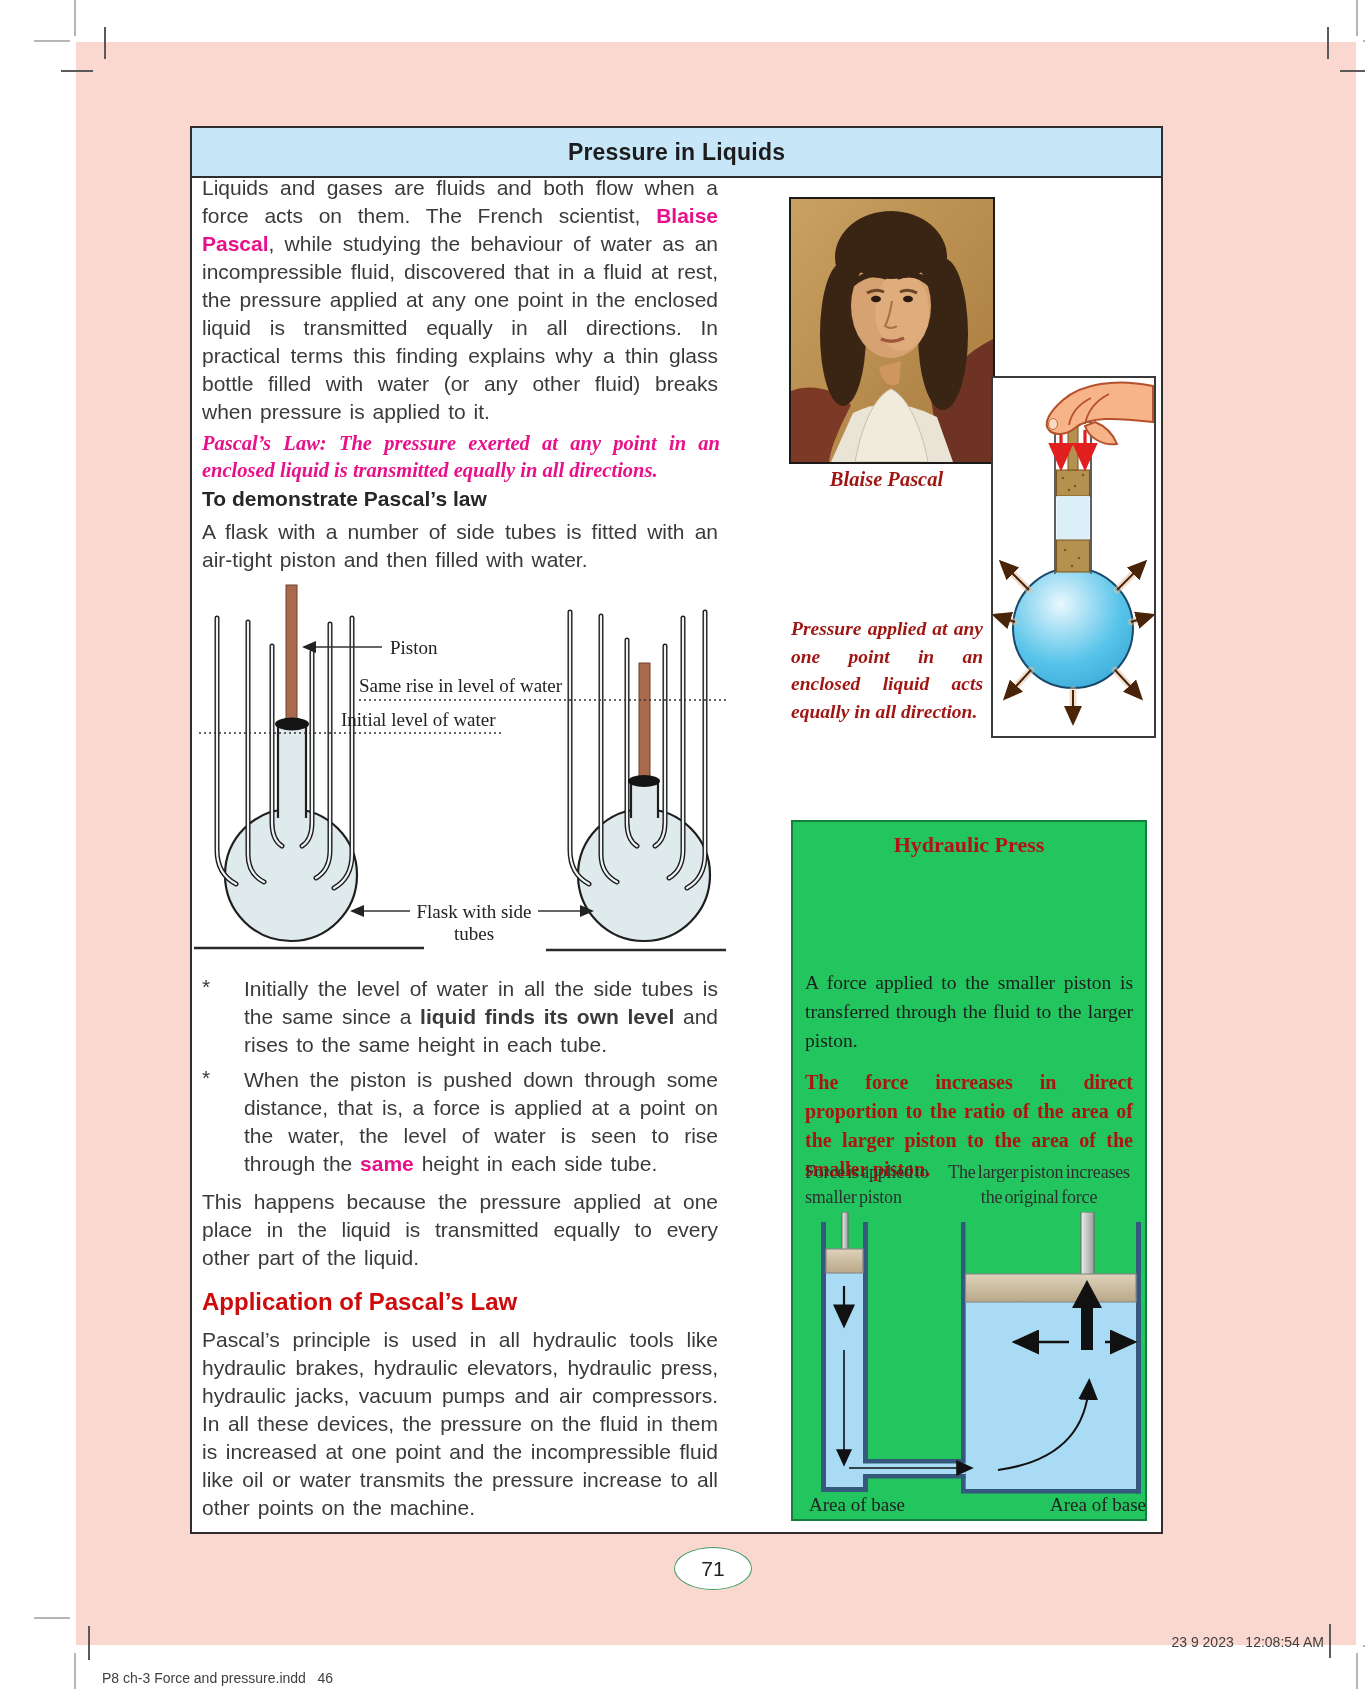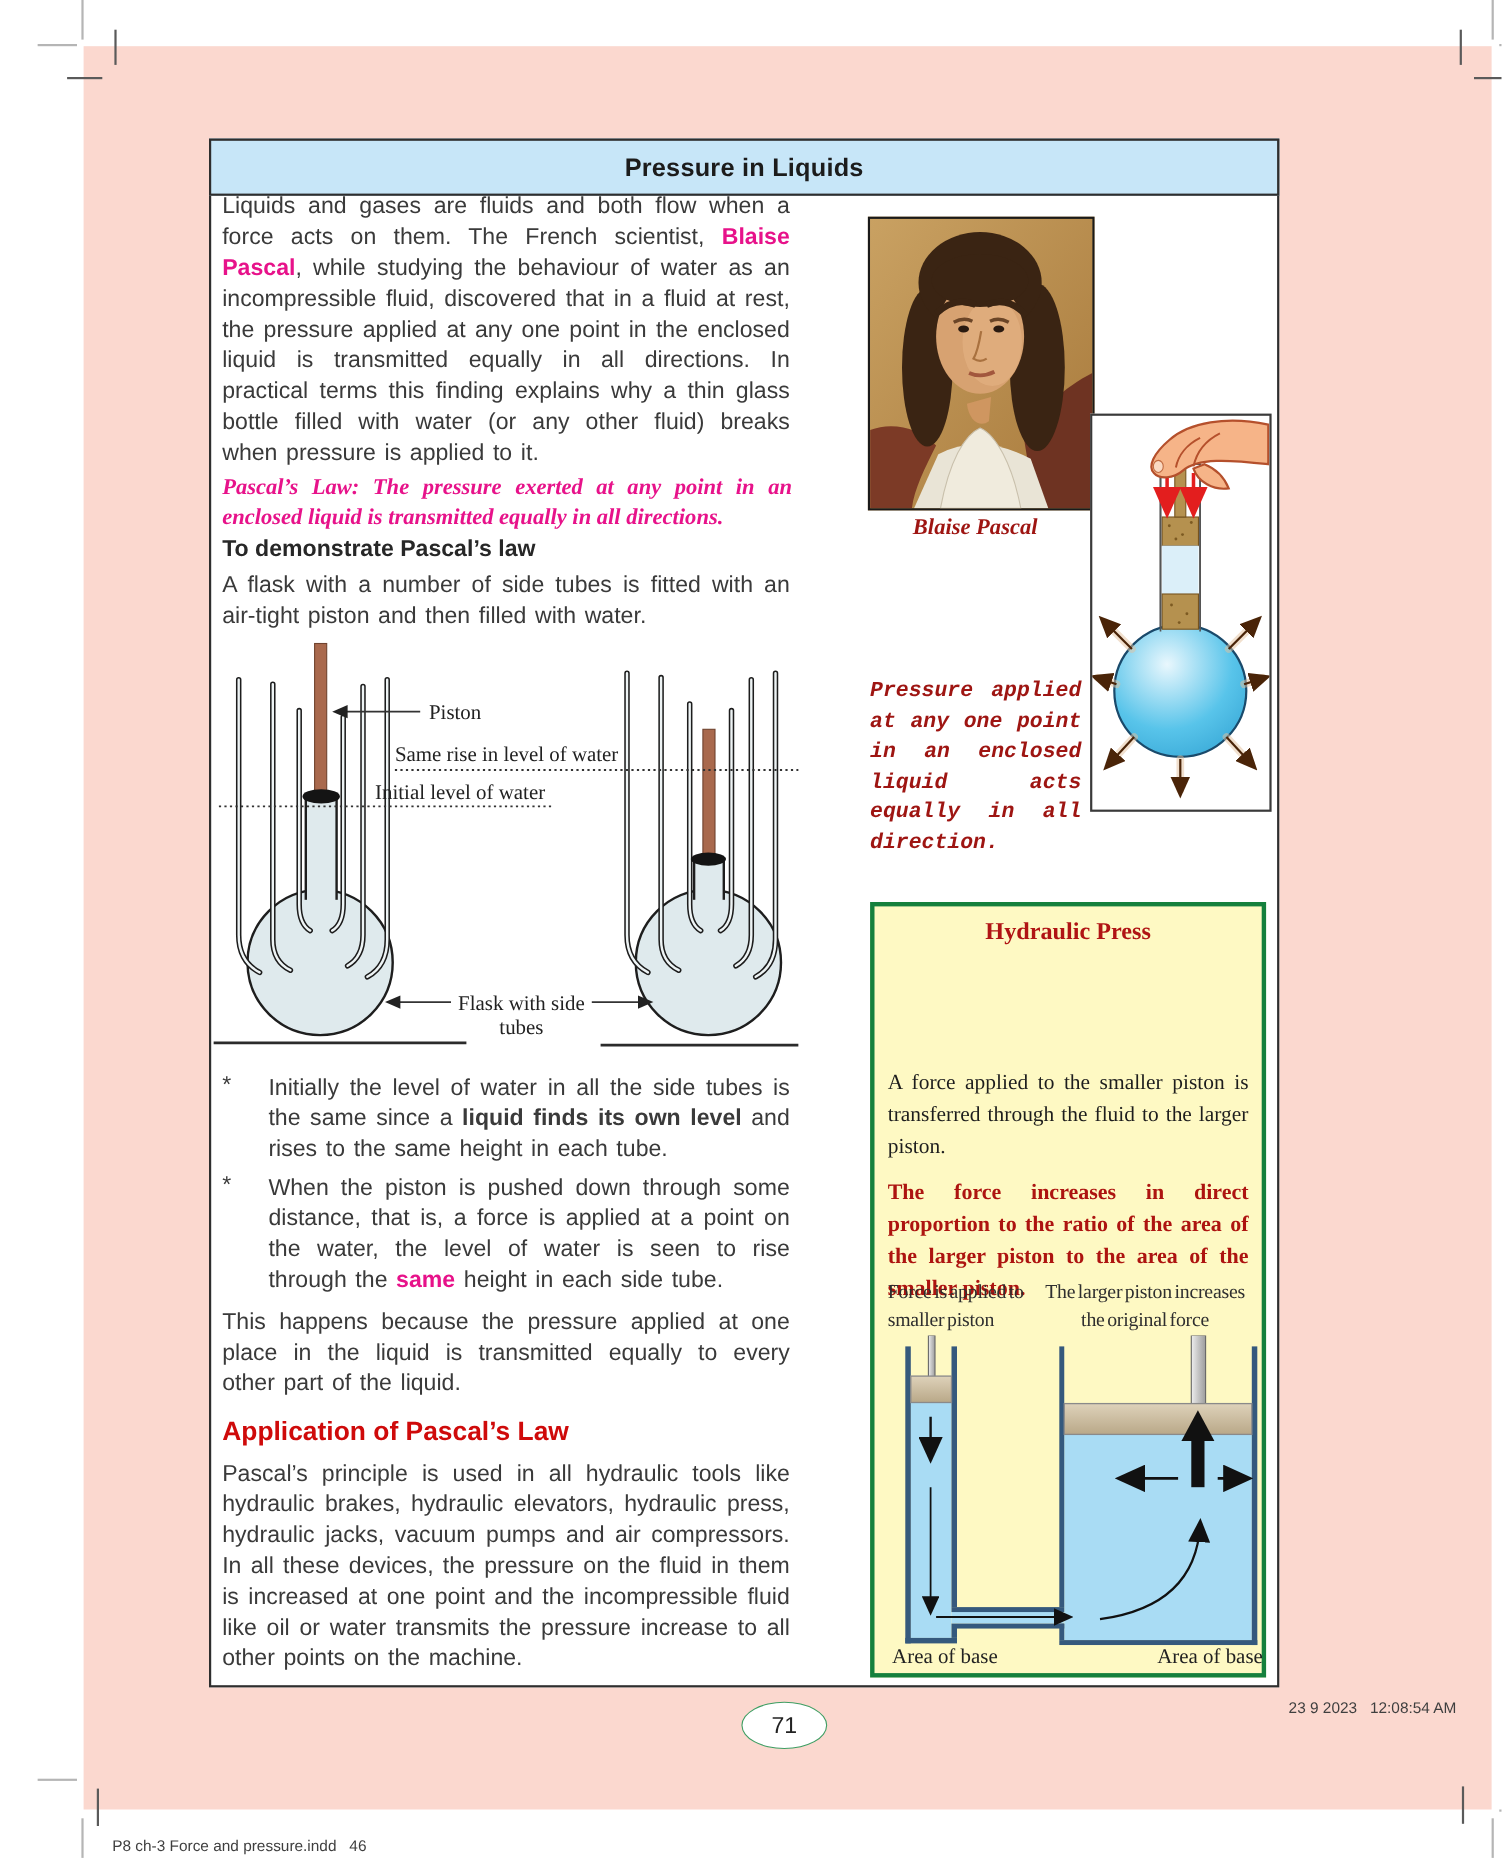--- a/index.html
+++ b/index.html
@@ -18,22 +18,22 @@
   .mag{color:#e7128a;font-weight:bold;}
   .law{position:absolute;font-family:"Liberation Serif",serif;font-style:italic;font-weight:bold;
        font-size:20.5px;line-height:27px;color:#e7128a;text-align:justify;}
   .subhead{position:absolute;font-size:21px;font-weight:bold;color:#272727;}
   .redhead{position:absolute;font-size:24px;font-weight:bold;color:#cf0a0a;}
   .bullet-mark{position:absolute;font-size:21px;color:#3a3a3a;}
   .darkred-serif{font-family:"Liberation Serif",serif;font-weight:bold;font-style:italic;color:#9e1512;}
   .portrait{position:absolute;left:755px;top:197px;width:202px;height:263px;border:2px solid #1a1a1a;background:#c9a162;}
   .caption1{position:absolute;left:745px;top:468px;width:215px;text-align:center;font-size:20.5px;}
   .handbox{position:absolute;left:957px;top:376px;width:161px;height:358px;border:2px solid #3a3a3a;background:#ffffff;}
-  .caption2{position:absolute;left:757px;top:615px;width:192px;font-size:19.5px;line-height:27.5px;text-align:justify;font-style:italic;font-family:Liberation Mono, monospace;}
-  .hyd{position:absolute;left:757px;top:820px;width:352px;height:697px;border:4px solid #15803d;background:#fef9c3;}
+  .caption2{position:absolute;left:757px;top:615px;width:192px;font-size:19.5px;line-height:27.5px;text-align:justify;font-style:italic;}
+  .hyd{position:absolute;left:757px;top:820px;width:352px;height:697px;border:2px solid #15803d;background:#22c55e;}
   .hyd-title{position:absolute;left:0;top:10px;width:100%;text-align:center;font-family:"Liberation Serif",serif;
              font-weight:bold;font-size:22px;color:#b01414;}
   .hyd-p{position:absolute;left:12px;width:328px;font-family:"Liberation Serif",serif;font-size:19.5px;
          line-height:29px;color:#1d1d1d;text-align:justify;}
   .hyd-em{position:absolute;left:12px;width:328px;font-family:"Liberation Serif",serif;font-size:20px;
           line-height:29px;color:#ad1410;font-weight:bold;text-align:justify;}
   .hyd-lbl{position:absolute;font-family:"Liberation Serif",serif;font-size:18px;line-height:25px;
            color:#2f2f2f;word-spacing:-2px;letter-spacing:-.2px;}
   .area-lbl{position:absolute;font-family:"Liberation Serif",serif;font-size:19px;color:#222;text-align:center;}
   .oval{position:absolute;left:640px;top:1547px;width:76px;height:41px;border:1.6px solid #3f9e63;
@@ -317,14 +317,14 @@
       </g>
     </svg>
     <div class="area-lbl" style="left:8px;top:672px;width:112px">Area of base</div>
     <div class="area-lbl" style="left:240px;top:672px;width:130px">Area of base</div>
   </div>
 
   <div class="oval">
     <span>71</span>
   </div>
   <div class="footer" style="left:68px;top:1670px">P8 ch-3 Force and pressure.indd   46</div>
-  <div class="footer" style="left:1118px;top:1544px;width:172px;text-align:right">23 9 2023   12:08:54 AM</div>
+  <div class="footer" style="left:1118px;top:1634px;width:172px;text-align:right">23 9 2023   12:08:54 AM</div>
 </div>
 
 </body></html>

